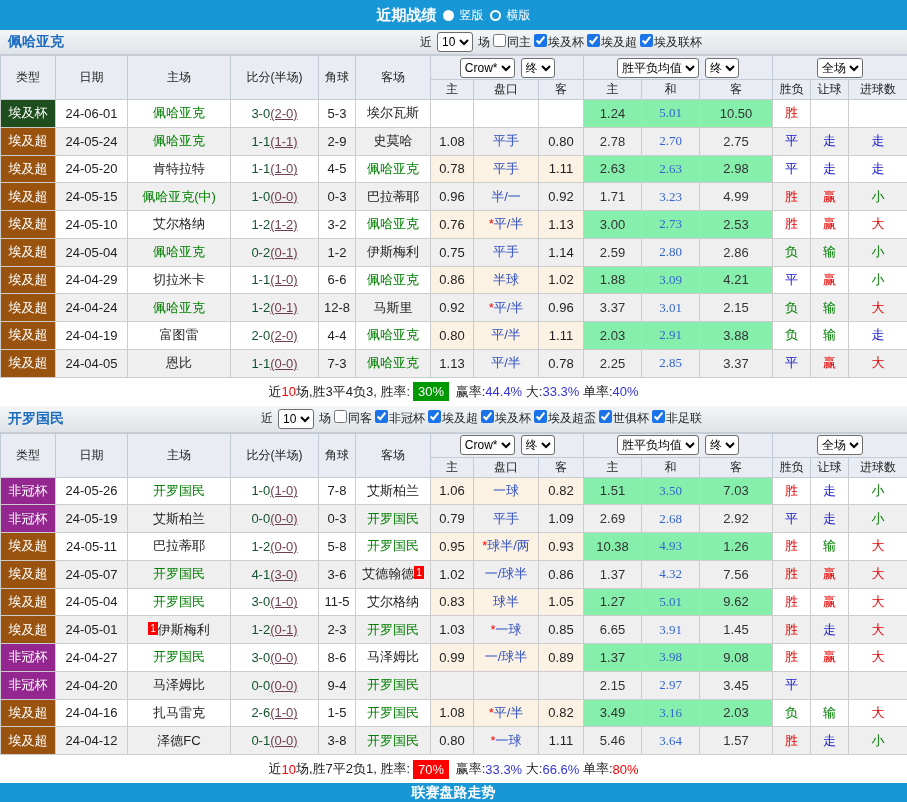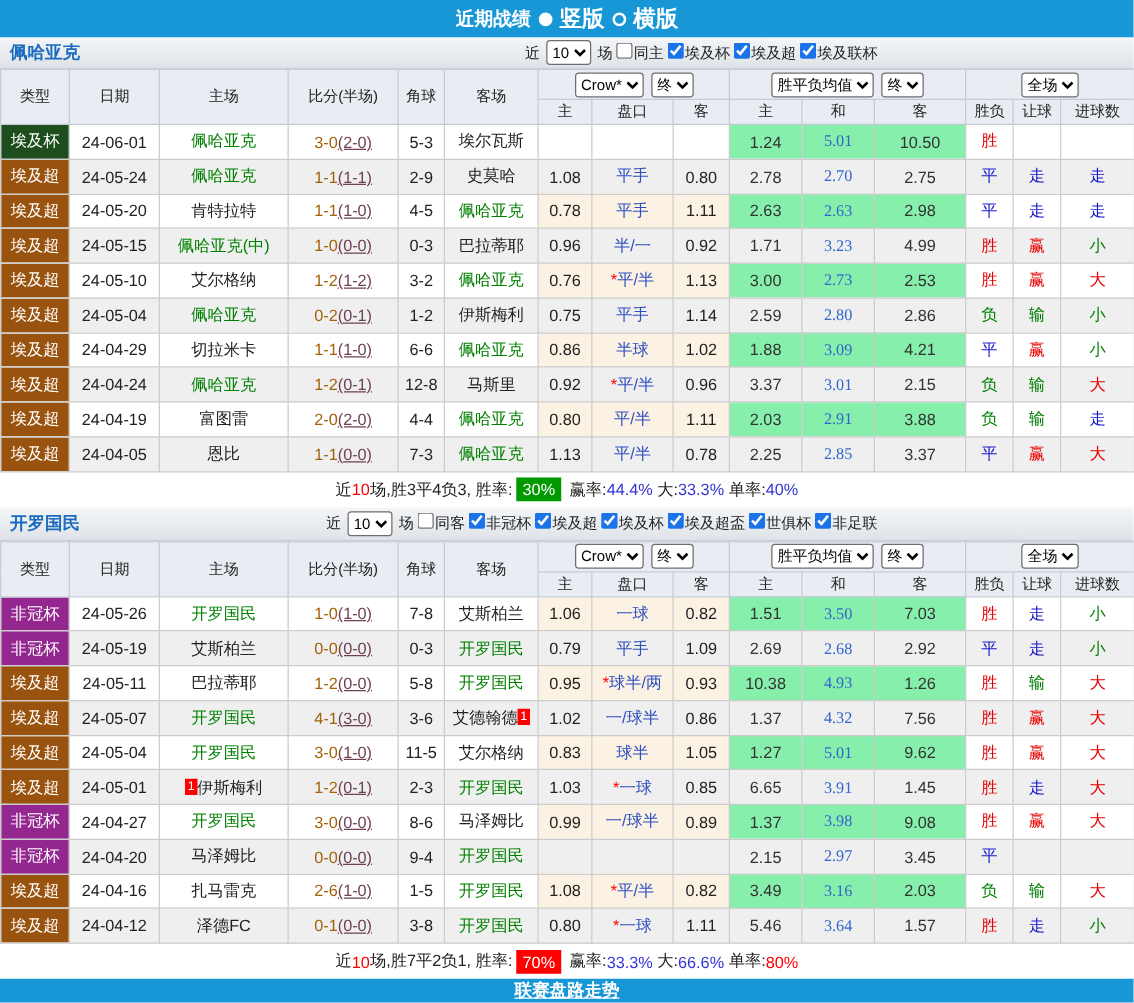--- a/index.html
+++ b/index.html
@@ -5,22 +5,22 @@
   * { box-sizing: border-box; margin: 0; padding: 0; }
   html,body { width: 907px; height: 802px; overflow: hidden; background: #fff;
     font-family: "Liberation Sans", "DejaVu Sans", sans-serif; font-size: 13px; color: #222; }
 
   
   .bluebar { background: #1897d6; color: #fff; display: flex; align-items: center; justify-content: center; }
   .topbar { height: 30px; gap: 6px; }
   .topbar .title { font-weight: bold; font-size: 15px; }
   .radio { width: 11px; height: 11px; border-radius: 50%; border: 2px solid #fff; display: inline-block; cursor: pointer; }
   .radio.sel { background: #fff; }
-  .radio-label { font-size: 18px; cursor: pointer; font-weight: bold; }
-  .footer { height: 20px; font-weight: bold; font-size: 14px; text-decoration: underline; }
+  .radio-label { font-size: 12px; cursor: pointer; }
+  .footer { height: 20px; font-weight: bold; font-size: 14px; }
 
   
   .section-hd { background: linear-gradient(#f4f6f8, #dfe3e7); border-bottom: 1px solid #c6cdd4; display: flex; align-items: center; }
   .hd1 { height: 25px; } .hd2 { height: 27px; }
   .team-title { color: #1b6cbf; font-weight: bold; font-size: 14px; padding-left: 8px; }
   .filters { margin-left: auto; margin-right: 205px; display: flex; align-items: center; gap: 3px; font-size: 12px; white-space: nowrap; }
   .filters select { margin: 0 2px; }
   select { font-size: 12px; height: 20px; border: 1px solid #6e6e6e; border-radius: 3px; background: #fff; font-family: inherit; }
   .fcheck { display: inline-flex; align-items: flex-start; gap: 1px; cursor: pointer; }
   input[type=checkbox] { width: 13px; height: 13px; accent-color: #1a73e8; margin: 0; }
@@ -32,21 +32,21 @@
   .hrow2 td { height: 20px; }
   .selcell select { margin: 0 3px; text-align: right; }
   tbody td { border: 1px solid #ccc; text-align: center; height: 27.75px; padding: 0; font-size: 13px; background: #fff; }
   tr.even td { background: #efefef; }
   td.bg-cream { background: #fbf2e3; }
   td.bg-blue { background: #86efac; }
   .type-td { padding: 0; }
   .badge-type { display: flex; align-items: center; justify-content: center; width: 100%; height: 100%; color: #fff; font-size: 13px; }
   .focus-team { color: #008000; cursor: pointer; }
   .opp-team { color: #222; cursor: pointer; }
-  .ft { color: #a16207; }
+  .ft { color: #14532d; }
   .ht { color: #6f4054; text-decoration: underline; }
   .star { color: #f00; }
   .pan { color: #2f4fc0; }
   .avg-mid { color: #3366cc; font-family: Liberation Serif, serif; }
   .avg-side { color: #333; }
   .res-red { color: #e60000; } .res-blue { color: #1515cc; } .res-green { color: #008000; }
   .card-badge { display: inline-block; background: #f00; color: #fff; font-size: 10px; line-height: 13px; padding: 0 2px; vertical-align: 2px; }
 
   
   .summary { height: 28px; display: flex; align-items: center; justify-content: center; font-size: 13px; gap: 0; white-space: pre; }

